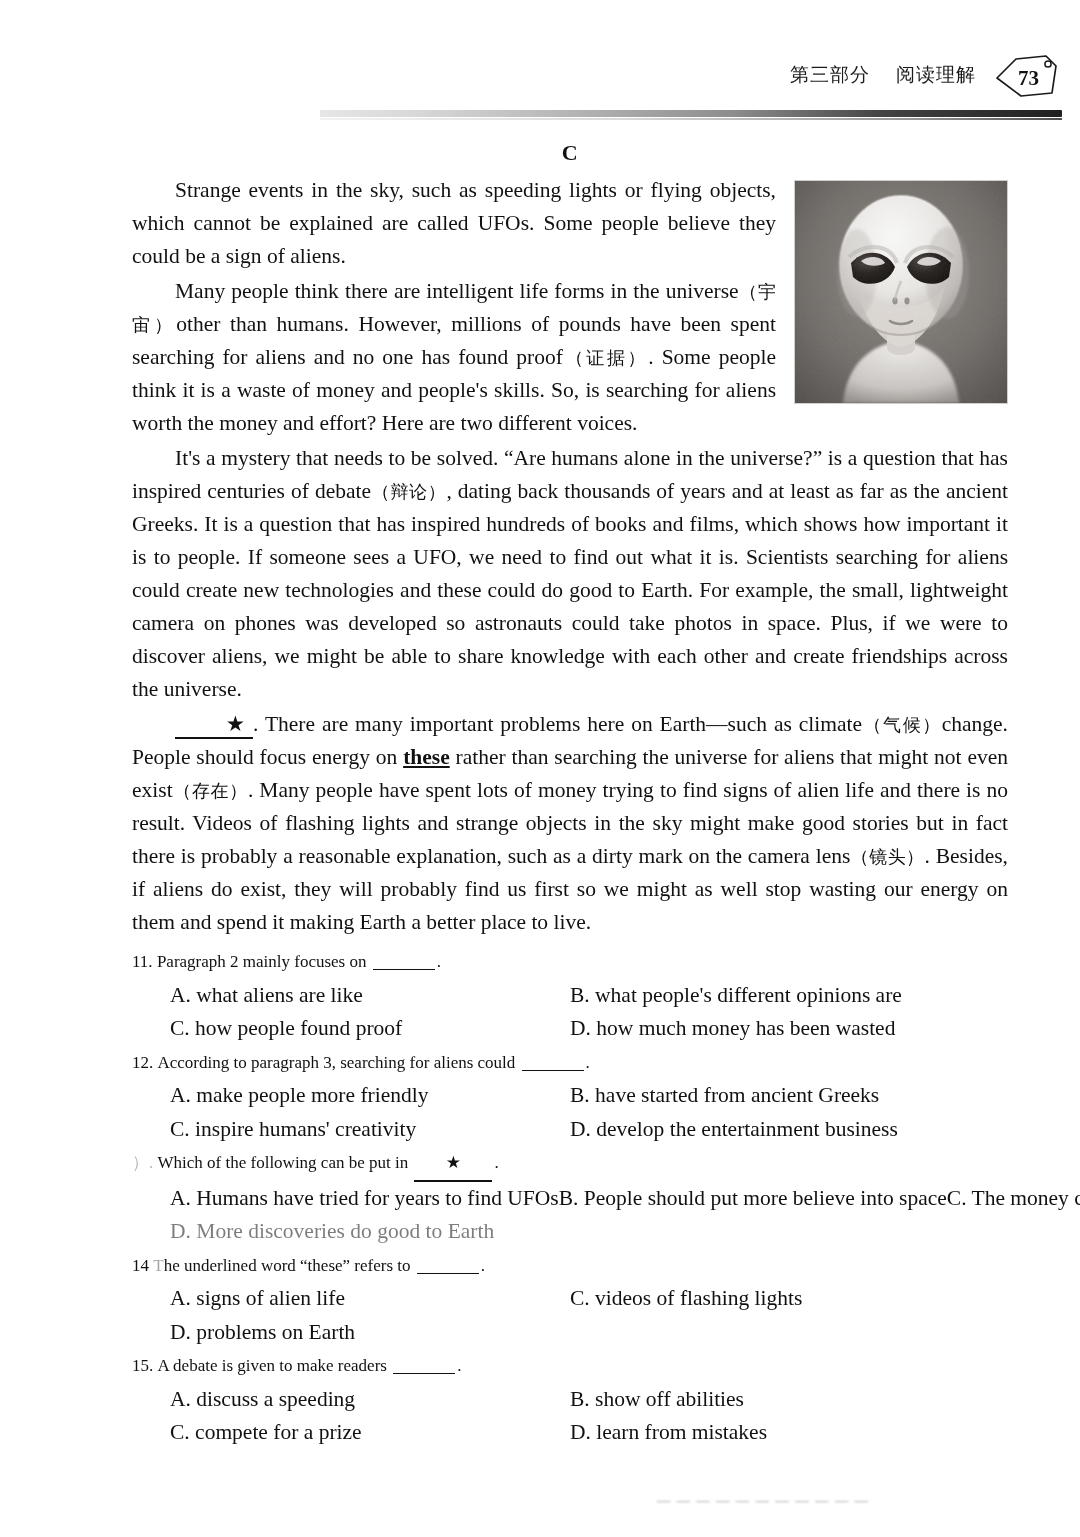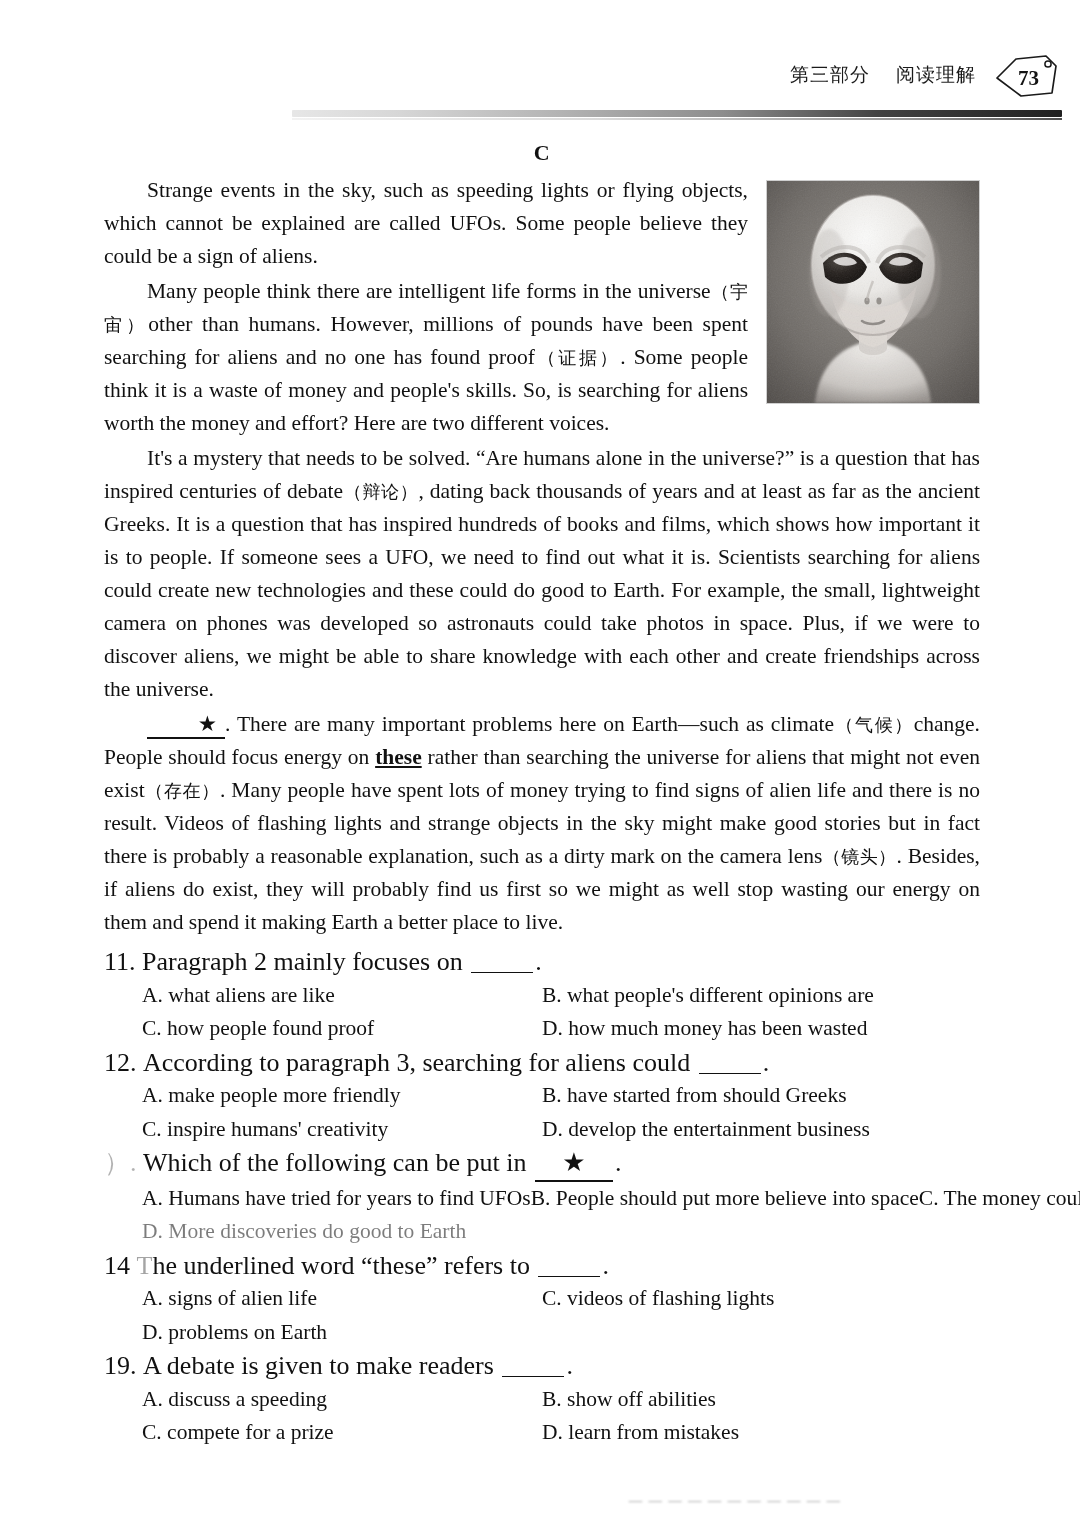--- a/index.html
+++ b/index.html
@@ -13,20 +13,21 @@
     position: relative;
     font-family: "Liberation Serif", "DejaVu Serif", serif;
     color: #111111;
     overflow: hidden;
   }
 
   .page {
     position: absolute;
     inset: 0;
     padding: 16px;
+    margin-left: 28px;
   }
 
   
   .header {
     position: absolute;
     top: 62px;
     left: 0;
     right: 0;
     height: 48px;
   }
@@ -151,21 +152,21 @@
     text-align: center;
     vertical-align: baseline;
     border-bottom: 2px solid #111;
   }
 
   
   .questions {
     margin-top: 6px;
   }
   .q-stem {
-    font-size: 26px;
+    font-size: 17px;
     line-height: 33.5px;
     margin: 0;
     white-space: nowrap;
   }
   .q-num { display: inline-block; }
   .q-num.faded-13 {
     color: rgba(17,17,17,0.32);
     filter: blur(0.4px);
   }
   .faded-char {
@@ -321,21 +322,21 @@
           <div class="opt col2">B. what people's different opinions are</div>
           <div class="opt">C. how people found proof</div>
           <div class="opt col2">D. how much money has been wasted</div>
         </div>
       </div>
 
       <div>
         <p class="q-stem"><span class="q-num">12.</span>&nbsp;<span>According to paragraph 3, searching for aliens could </span><span class="ul-blank"></span><span>.</span></p>
         <div class="opts">
           <div class="opt">A. make people more friendly</div>
-          <div class="opt col2">B. have started from should Greeks</div>
+          <div class="opt col2">B. have started from ancient Greeks</div>
           <div class="opt">C. inspire humans' creativity</div>
           <div class="opt col2">D. develop the entertainment business</div>
         </div>
       </div>
 
       <div>
         <p class="q-stem"><span class="q-num faded-13">）.</span>&nbsp;<span>Which of the following can be put in </span><span class="ul-blank star">★</span><span>.</span></p>
         <div class="opts single">
           <div class="opt">A. Humans have tried for years to find UFOs</div>
           <div class="opt">B. People should put more believe into space</div>
@@ -347,21 +348,21 @@
       <div>
         <p class="q-stem"><span class="q-num">14</span>&nbsp;<span class="faded-char">T</span><span>he underlined word “these” refers to </span><span class="ul-blank"></span><span>.</span></p>
         <div class="opts">
           <div class="opt">A. signs of alien life</div>
           <div class="opt">C. videos of flashing lights</div>
           <div class="opt col2">D. problems on Earth</div>
         </div>
       </div>
 
       <div>
-        <p class="q-stem"><span class="q-num">19.</span>&nbsp;<span>A debate is given to make readers </span><span class="ul-blank"></span><span>.</span></p>
+        <p class="q-stem"><span class="q-num">15.</span>&nbsp;<span>A debate is given to make readers </span><span class="ul-blank"></span><span>.</span></p>
         <div class="opts">
           <div class="opt">A. discuss a speeding</div>
           <div class="opt col2">B. show off abilities</div>
           <div class="opt">C. compete for a prize</div>
           <div class="opt col2">D. learn from mistakes</div>
         </div>
       </div>
 
     </div>
   </div>

